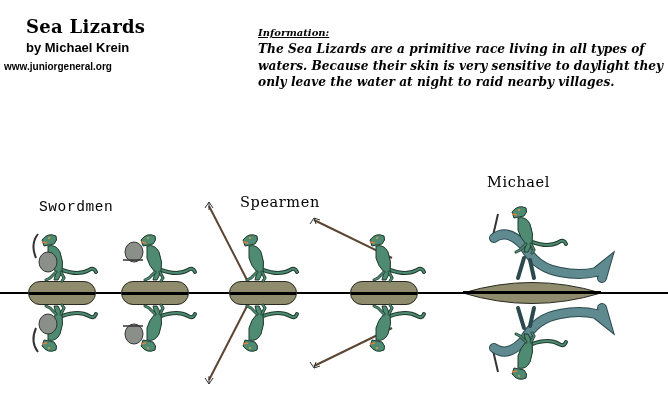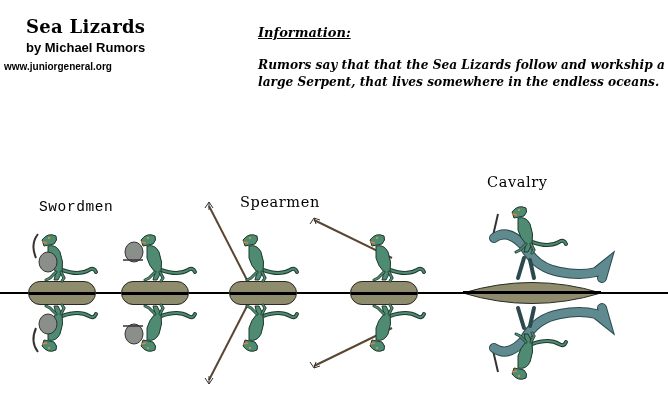--- a/index.html
+++ b/index.html
@@ -2,47 +2,47 @@
 <html><head>
 <meta charset="utf-8">
 <style>
   html, body { margin:0; padding:0; background:#fff; }
   body { width:668px; height:413px; position:relative; overflow:hidden; font-family:"DejaVu Serif", serif; color:#000; }
   .abs { position:absolute; }
   #title { left:26px; top:16px; font-family:"DejaVu Serif", serif; font-weight:bold; font-size:18px; letter-spacing:0.3px; }
   #author { left:26px; top:40px; font-family:"Liberation Sans", sans-serif; font-weight:bold; font-size:13px; }
   #site { left:4px; top:61px; font-family:"Liberation Sans", sans-serif; font-weight:bold; font-size:10px; }
   #info { left:258px; top:25px; width:410px; font-family:"DejaVu Serif", serif; font-style:italic; font-weight:bold; font-size:12.2px; line-height:16.3px; }
-  #info-head { text-decoration:underline; font-size:13px; margin-bottom:0; }
+  #info-head { text-decoration:underline; font-size:10px; margin-bottom:0; }
   #info p { margin:0; }
   #info p.gap { margin-top:16px; }
   .label { font-family:"DejaVu Serif", serif; font-size:14.5px; letter-spacing:0.6px; }
   #lbl-sword { left:39px; top:199px;font-family:Liberation Mono, monospace; }
   #lbl-spear { left:240px; top:194px; }
   #lbl-cav { left:487px; top:174px; }
   #fold-line { left:0; top:292px; width:668px; height:2px; background:#000; }
   .base { position:absolute; top:281px; width:68px; height:24px; border-radius:12px; background:#8e8c6c; border:1px solid #2a2a20; box-sizing:border-box; }
   .base::after { content:""; position:absolute; left:0; right:0; top:10px; height:3px; background:#000; }
   svg { position:absolute; overflow:visible; }
 </style>
 </head>
 <body>
 
 <div id="title" class="abs">Sea Lizards</div>
-<div id="author" class="abs">by Michael Rumors</div>
+<div id="author" class="abs">by Michael Krein</div>
 <div id="site" class="abs">www.juniorgeneral.org</div>
 
 <div id="info" class="abs">
   <div id="info-head">Information:</div>
-  <p class="gap">Rumors say that that the Sea Lizards follow and workship a large Serpent, that lives somewhere in the endless oceans.</p>
+  <p>The Sea Lizards are a primitive race living in all types of waters. Because their skin is very sensitive to daylight they only leave the water at night to raid nearby villages.</p>
 </div>
 
 <div id="lbl-sword" class="abs label">Swordmen</div>
 <div id="lbl-spear" class="abs label">Spearmen</div>
-<div id="lbl-cav" class="abs label">Cavalry</div>
+<div id="lbl-cav" class="abs label">Michael</div>
 
 <div id="fold-line" class="abs"></div>
 
 <div class="base" style="left:28px"></div>
 <div class="base" style="left:121px"></div>
 <div class="base" style="left:229px"></div>
 <div class="base" style="left:350px"></div>
 
 <svg style="left:462px;top:276px" width="140" height="36">
   <path d="M1 17 Q70 -4 139 17 Q70 38 1 17 Z" fill="#8e8c6c" stroke="#2a2a20" stroke-width="1"></path>

